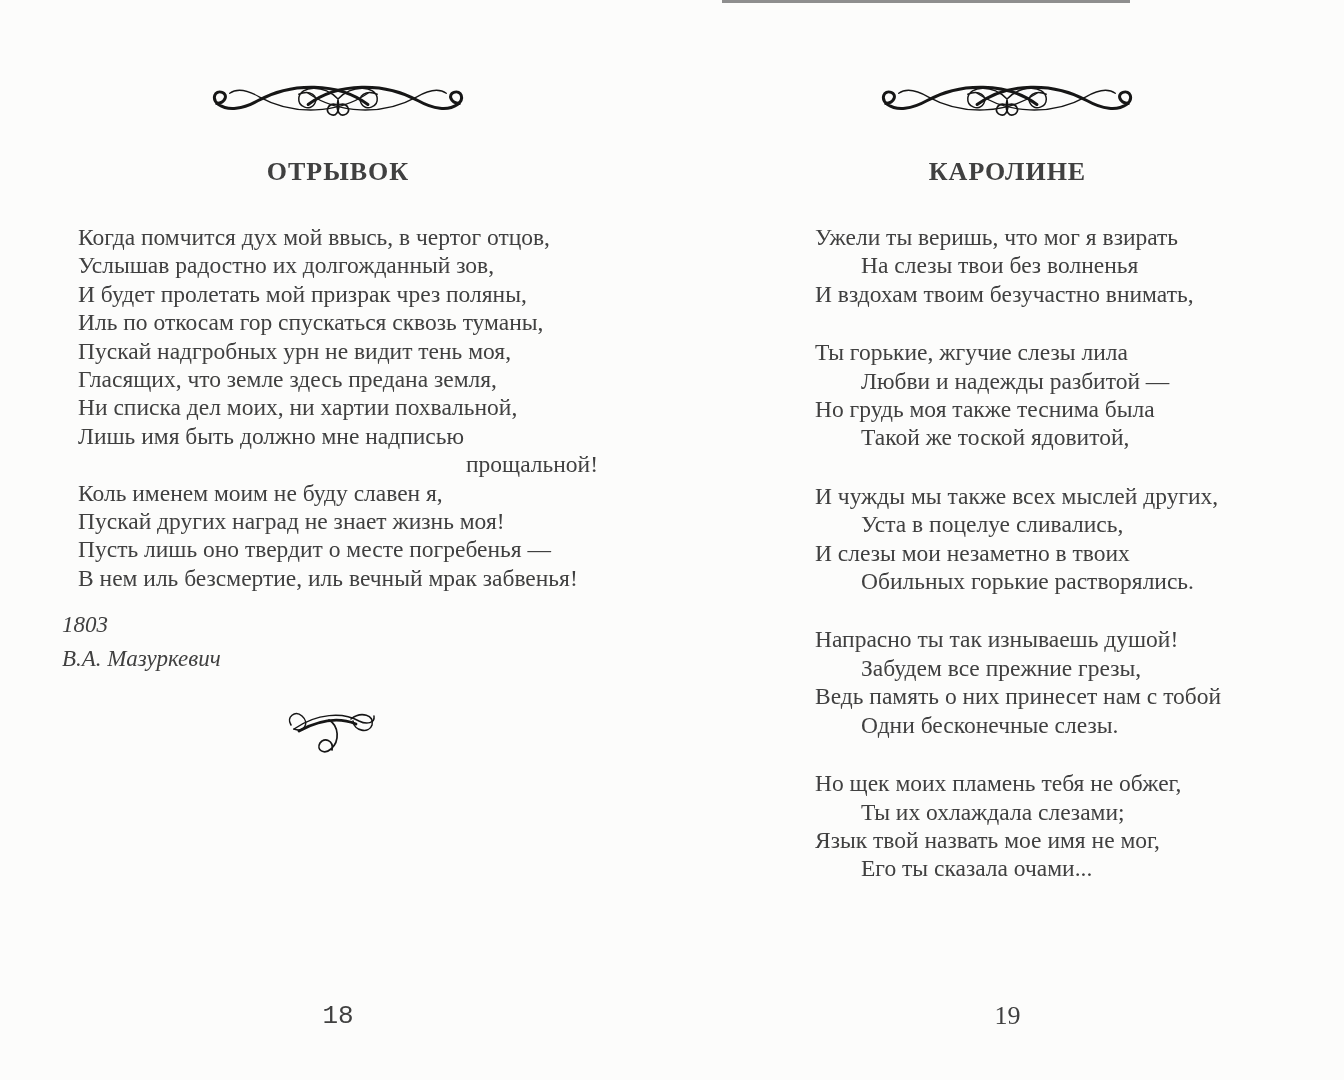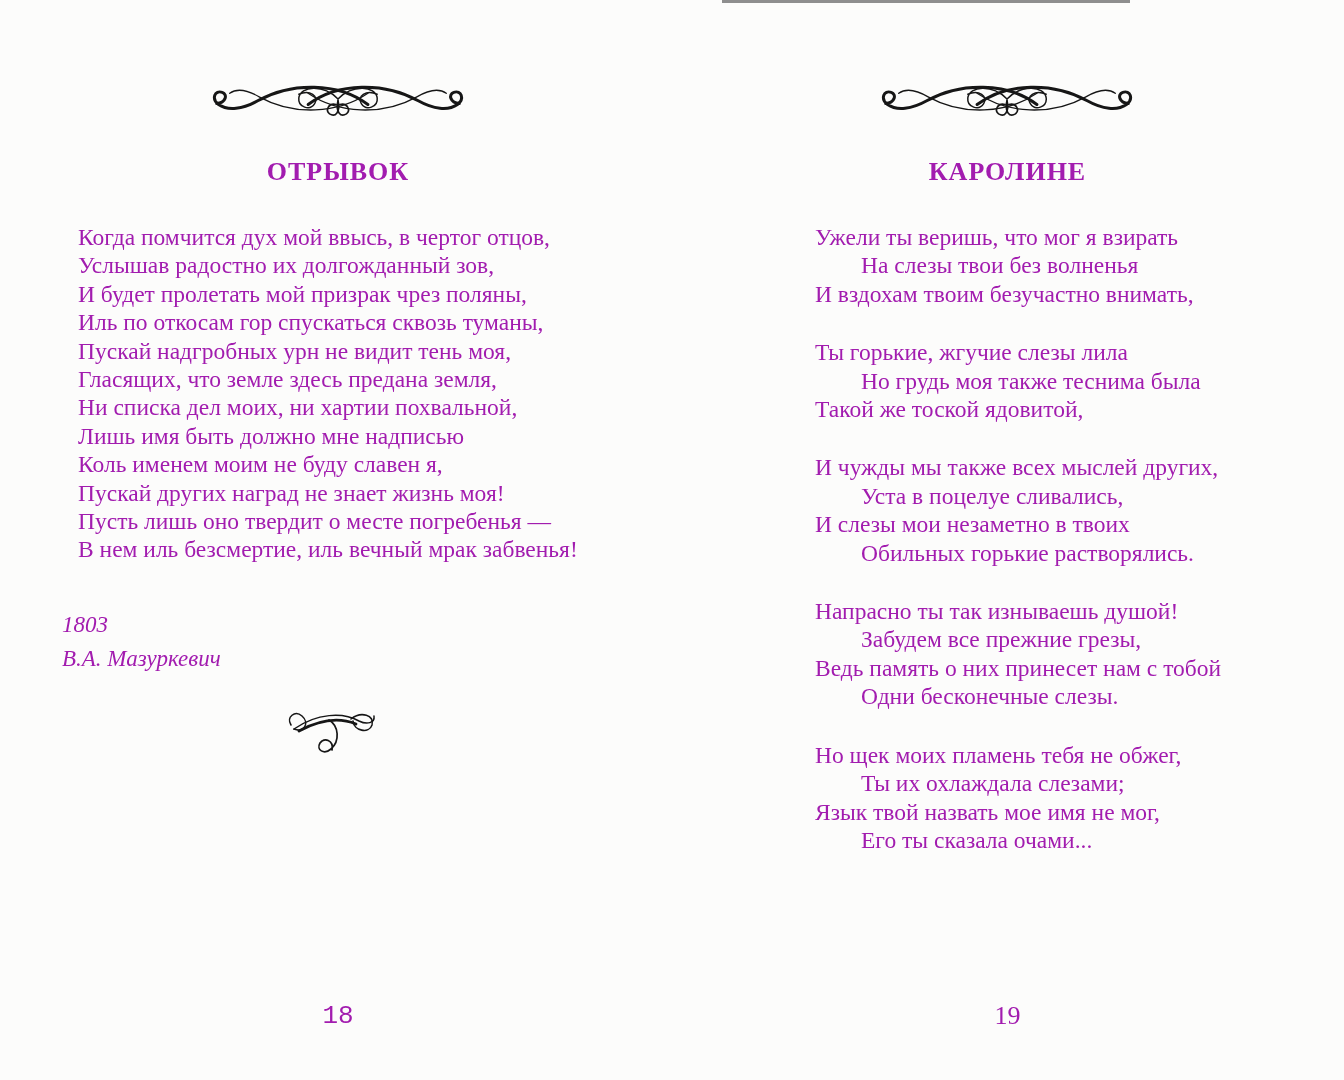--- a/index.html
+++ b/index.html
@@ -4,21 +4,21 @@
 <style>
   html, body { margin: 0; padding: 0; }
   body { background: #e8e8e6; }
   .stage {
     position: relative;
     width: 1344px;
     height: 1080px;
     margin: 0 auto;
     background: #fcfcfb;
     font-family: "Liberation Serif", "DejaVu Serif", serif;
-    color: #a21caf;
+    color: #404040;
     overflow: hidden;
   }
   .scan-strip {
     position: absolute;
     top: 0; left: 722px;
     width: 408px; height: 3px;
     background: #8e8e8e;
   }
   .ornament {
     position: absolute;
@@ -97,20 +97,21 @@
 
   <div class="poem left-poem">
     <div class="line">Когда помчится дух мой ввысь, в чертог отцов,</div>
     <div class="line">Услышав радостно их долгожданный зов,</div>
     <div class="line">И будет пролетать мой призрак чрез поляны,</div>
     <div class="line">Иль по откосам гор спускаться сквозь туманы,</div>
     <div class="line">Пускай надгробных урн не видит тень моя,</div>
     <div class="line">Гласящих, что земле здесь предана земля,</div>
     <div class="line">Ни списка дел моих, ни хартии похвальной,</div>
     <div class="line">Лишь имя быть должно мне надписью</div>
+    <div class="line continuation">прощальной!</div>
     <div class="line">Коль именем моим не буду славен я,</div>
     <div class="line">Пускай других наград не знает жизнь моя!</div>
     <div class="line">Пусть лишь оно твердит о месте погребенья —</div>
     <div class="line">В нем иль безсмертие, иль вечный мрак забвенья!</div>
   </div>
 
   <div class="signature">
     <div>1803</div>
     <div>В.А. Мазуркевич</div>
   </div>
@@ -146,20 +147,21 @@
   <div class="page-title title-right">КАРОЛИНЕ</div>
 
   <div class="poem right-poem">
     <div class="stanza">
       <div class="line">Ужели ты веришь, что мог я взирать</div>
       <div class="line">На слезы твои без волненья</div>
       <div class="line">И вздохам твоим безучастно внимать,</div>
     </div>
     <div class="stanza">
       <div class="line">Ты горькие, жгучие слезы лила</div>
+      <div class="line">Любви и надежды разбитой —</div>
       <div class="line">Но грудь моя также теснима была</div>
       <div class="line">Такой же тоской ядовитой,</div>
     </div>
     <div class="stanza">
       <div class="line">И чужды мы также всех мыслей других,</div>
       <div class="line">Уста в поцелуе сливались,</div>
       <div class="line">И слезы мои незаметно в твоих</div>
       <div class="line">Обильных горькие растворялись.</div>
     </div>
     <div class="stanza">

